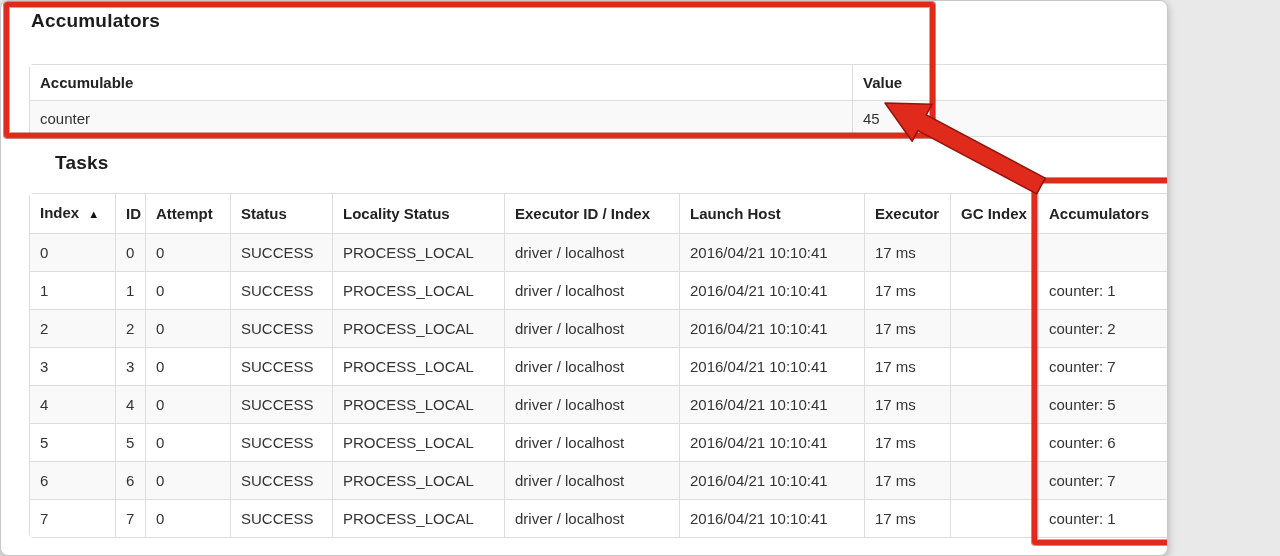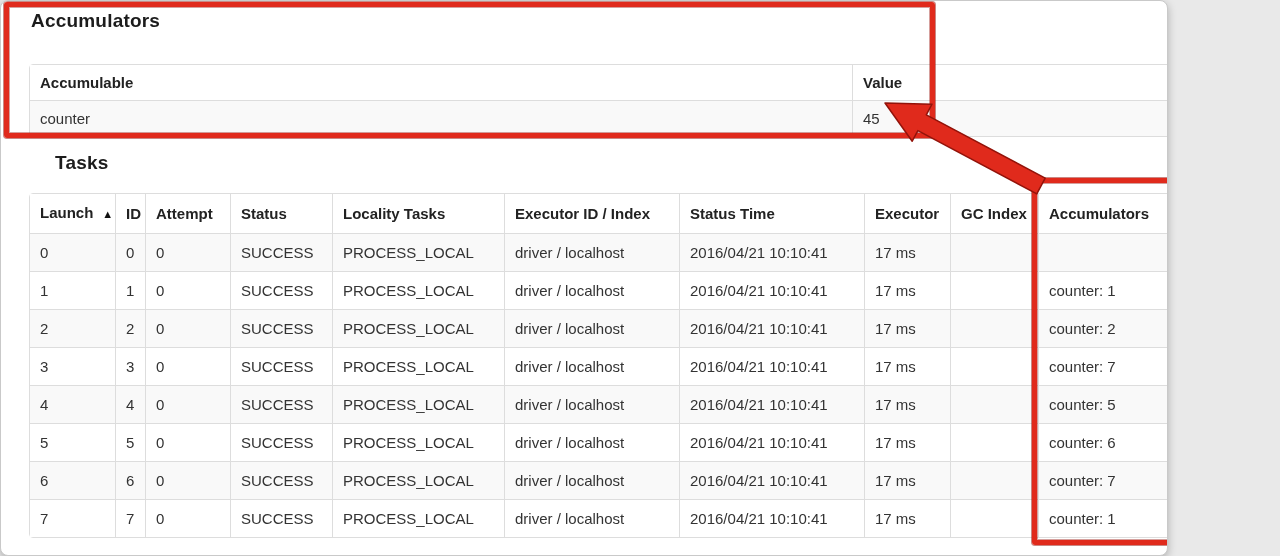--- a/index.html
+++ b/index.html
@@ -86,27 +86,27 @@
         <col style="width:172px">
         <col style="width:175px">
       <col style="width:185px">
         <col style="width:86px">
         <col style="width:88px">
       <col style="width:154px">
         <col style="width:63px">
     </colgroup>
     <thead>
       <tr>
-        <th><span>Launch</span><span class="sort-icon">▲</span></th>
+        <th><span>Index</span><span class="sort-icon">▲</span></th>
         <th>ID</th>
         <th>Attempt</th>
         <th>Status</th>
-        <th>Locality Tasks</th>
+        <th>Locality Status</th>
         <th>Executor ID / Index</th>
-        <th>Status Time</th>
+        <th>Launch Host</th>
         <th>Executor</th>
         <th>GC Index</th>
         <th>Accumulators</th>
         <th>Errors</th>
       </tr>
     </thead>
     <tbody>
       <tr>
         <td>0</td>
         <td>0</td>

